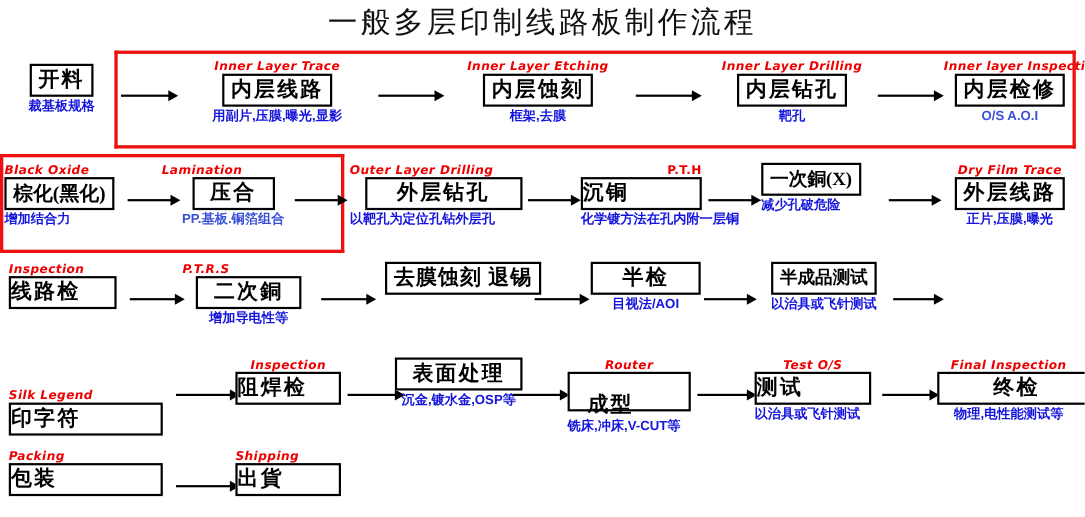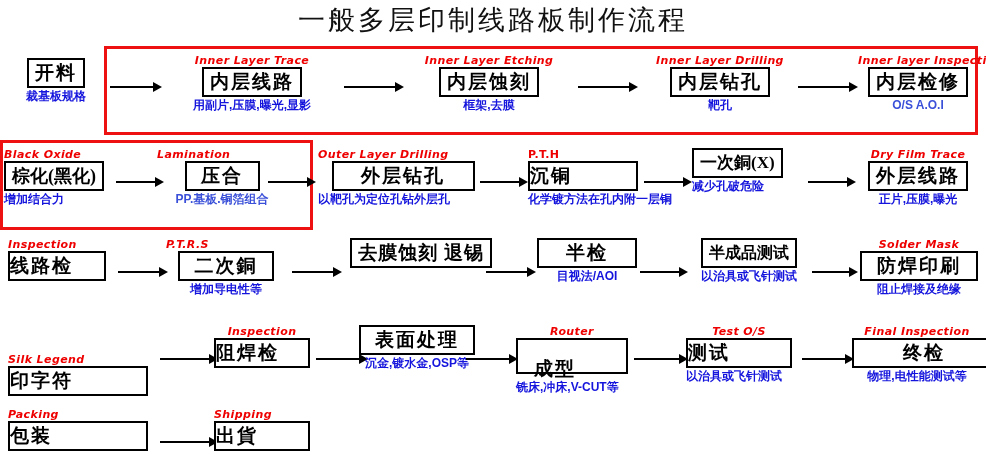--- a/index.html
+++ b/index.html
@@ -175,42 +175,42 @@
   <div class="node" style="left:4px; top:148px; width:108px; text-align:left;">
     <div class="eng">Black Oxide</div>
     <span class="boxwrap"><span class="box narrowtrack" style="font-size:18px;">棕化(黑化)</span></span>
     <div class="cn">增加结合力</div>
   </div>
   <div class="arrow" style="left:116px; top:176px; width:48px;">
     <span class="shaft" style="width:40px;"></span>
       <span class="head" style="left:39px;"></span>
   </div>
 
-  <div class="node" style="left:157px; top:148px; width:130px; text-align:left;">
+  <div class="node" style="left:147px; top:148px; width:130px; text-align:left;">
     <div class="eng">Lamination</div>
     <span class="boxwrap" style="display:block;text-align:center;"><span class="box" style="width:75px;padding:0;">压合</span></span>
     <div class="cn light" style="text-align:center;">PP.基板.铜箔组合</div>
   </div>
   <div class="arrow" style="left:268px; top:176px; width:48px;">
     <span class="shaft" style="width:40px;"></span>
       <span class="head" style="left:39px;"></span>
   </div>
 
   <div class="node" style="left:318px; top:148px; width:170px; text-align:left;">
     <div class="eng">Outer Layer Drilling</div>
     <span class="boxwrap" style="display:block;text-align:center;"><span class="box" style="width:143px;padding:0;">外层钻孔</span></span>
     <div class="cn">以靶孔为定位孔钻外层孔</div>
   </div>
   <div class="arrow" style="left:480px; top:176px; width:48px;">
     <span class="shaft" style="width:40px;"></span>
       <span class="head" style="left:39px;"></span>
   </div>
 
   <div class="node" style="left:528px; top:148px; width:160px; text-align:left;">
-    <div class="eng upright" style="text-align:left;width:110px;">P.T.H</div>
+    <div class="eng upright" style="text-align:right;width:110px;">P.T.H</div>
     <span class="boxwrap" style="display:block;"><span class="box" style="width:110px;padding:0;">沉铜</span></span>
     <div class="cn">化学镀方法在孔内附一层铜</div>
   </div>
   <div class="arrow" style="left:644px; top:176px; width:48px;">
     <span class="shaft" style="width:40px;"></span>
       <span class="head" style="left:39px;"></span>
   </div>
 
   <div class="node" style="left:692px; top:148px; width:112px; text-align:left;">
     <div class="eng"></div>
@@ -271,25 +271,20 @@
   <div class="node" style="left:678px; top:238px; width:142px;">
     <div class="eng"></div>
     <span class="boxwrap"><span class="box" style="font-size:16px;letter-spacing:0px;">半成品测试</span></span>
     <div class="cn">以治具或飞针测试</div>
   </div>
   <div class="arrow" style="left:812px; top:266px; width:46px;">
     <span class="shaft" style="width:38px;"></span>
       <span class="head" style="left:37px;"></span>
   </div>
 
-  <div class="node" style="left:856px; top:238px; width:126px;">
-    <div class="eng">Solder Mask</div>
-    <span class="boxwrap"><span class="box" style="width:118px;padding:0;">防焊印刷</span></span>
-    <div class="cn">阻止焊接及绝缘</div>
-  </div>
 
   <div class="node" style="left:8px; top:325px; width:144px; text-align:left;margin-top:28px;">
     <div class="eng">Silk Legend</div>
     <span class="boxwrap" style="display:block;"><span class="box" style="width:140px;padding:0;">印字符</span></span>
     <div class="cn"></div>
   </div>
   <div class="arrow" style="left:160px; top:353px; width:58px;">
     <span class="shaft" style="width:50px;"></span>
       <span class="head" style="left:49px;"></span>
   </div>

